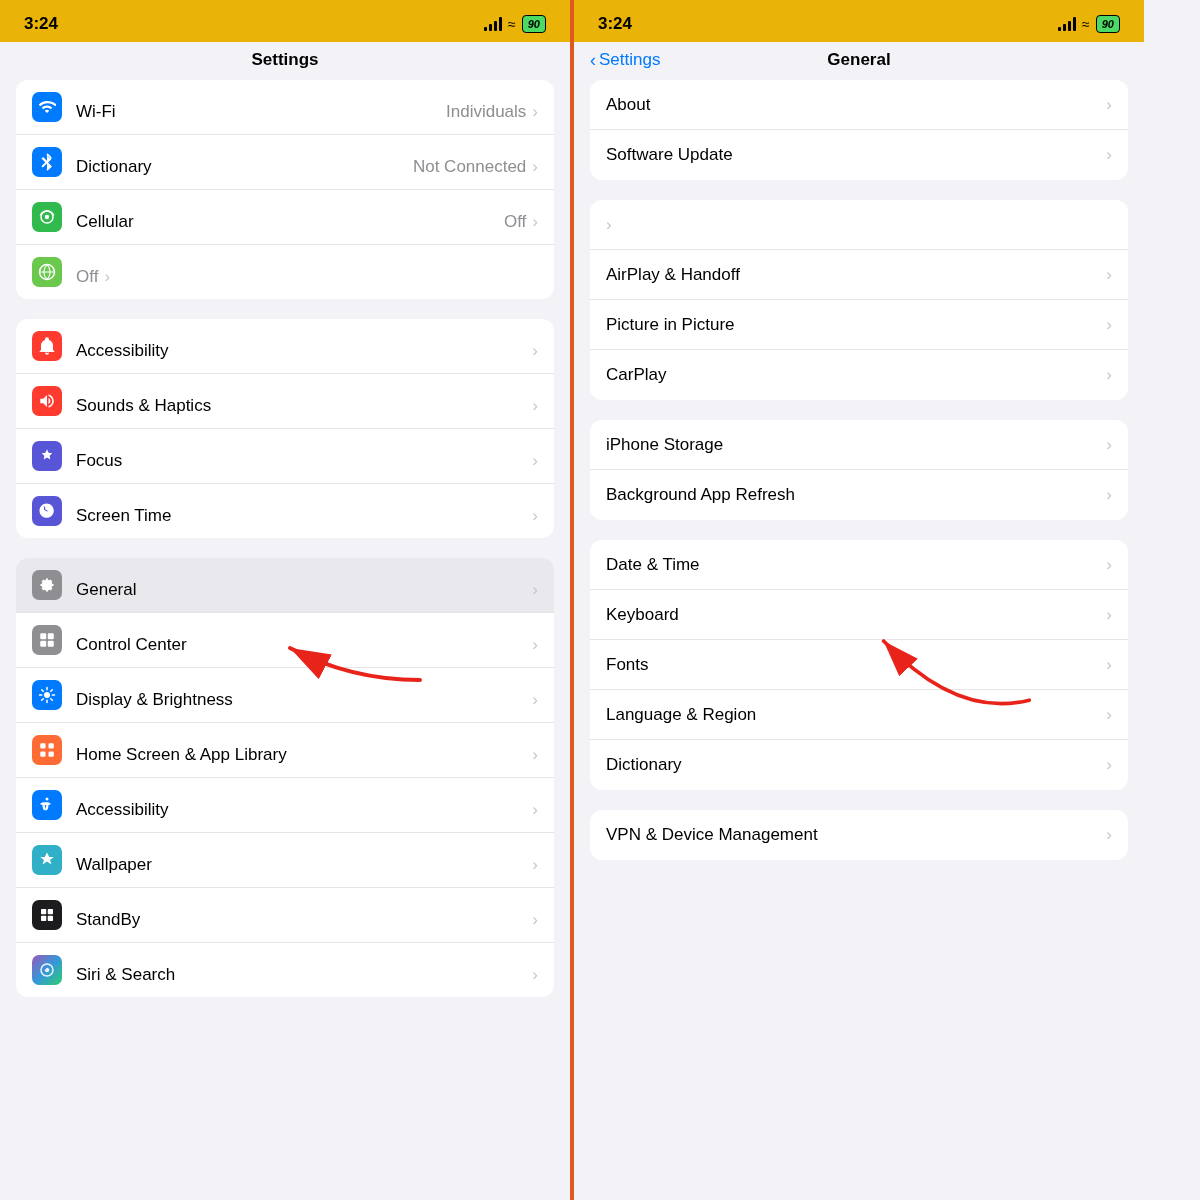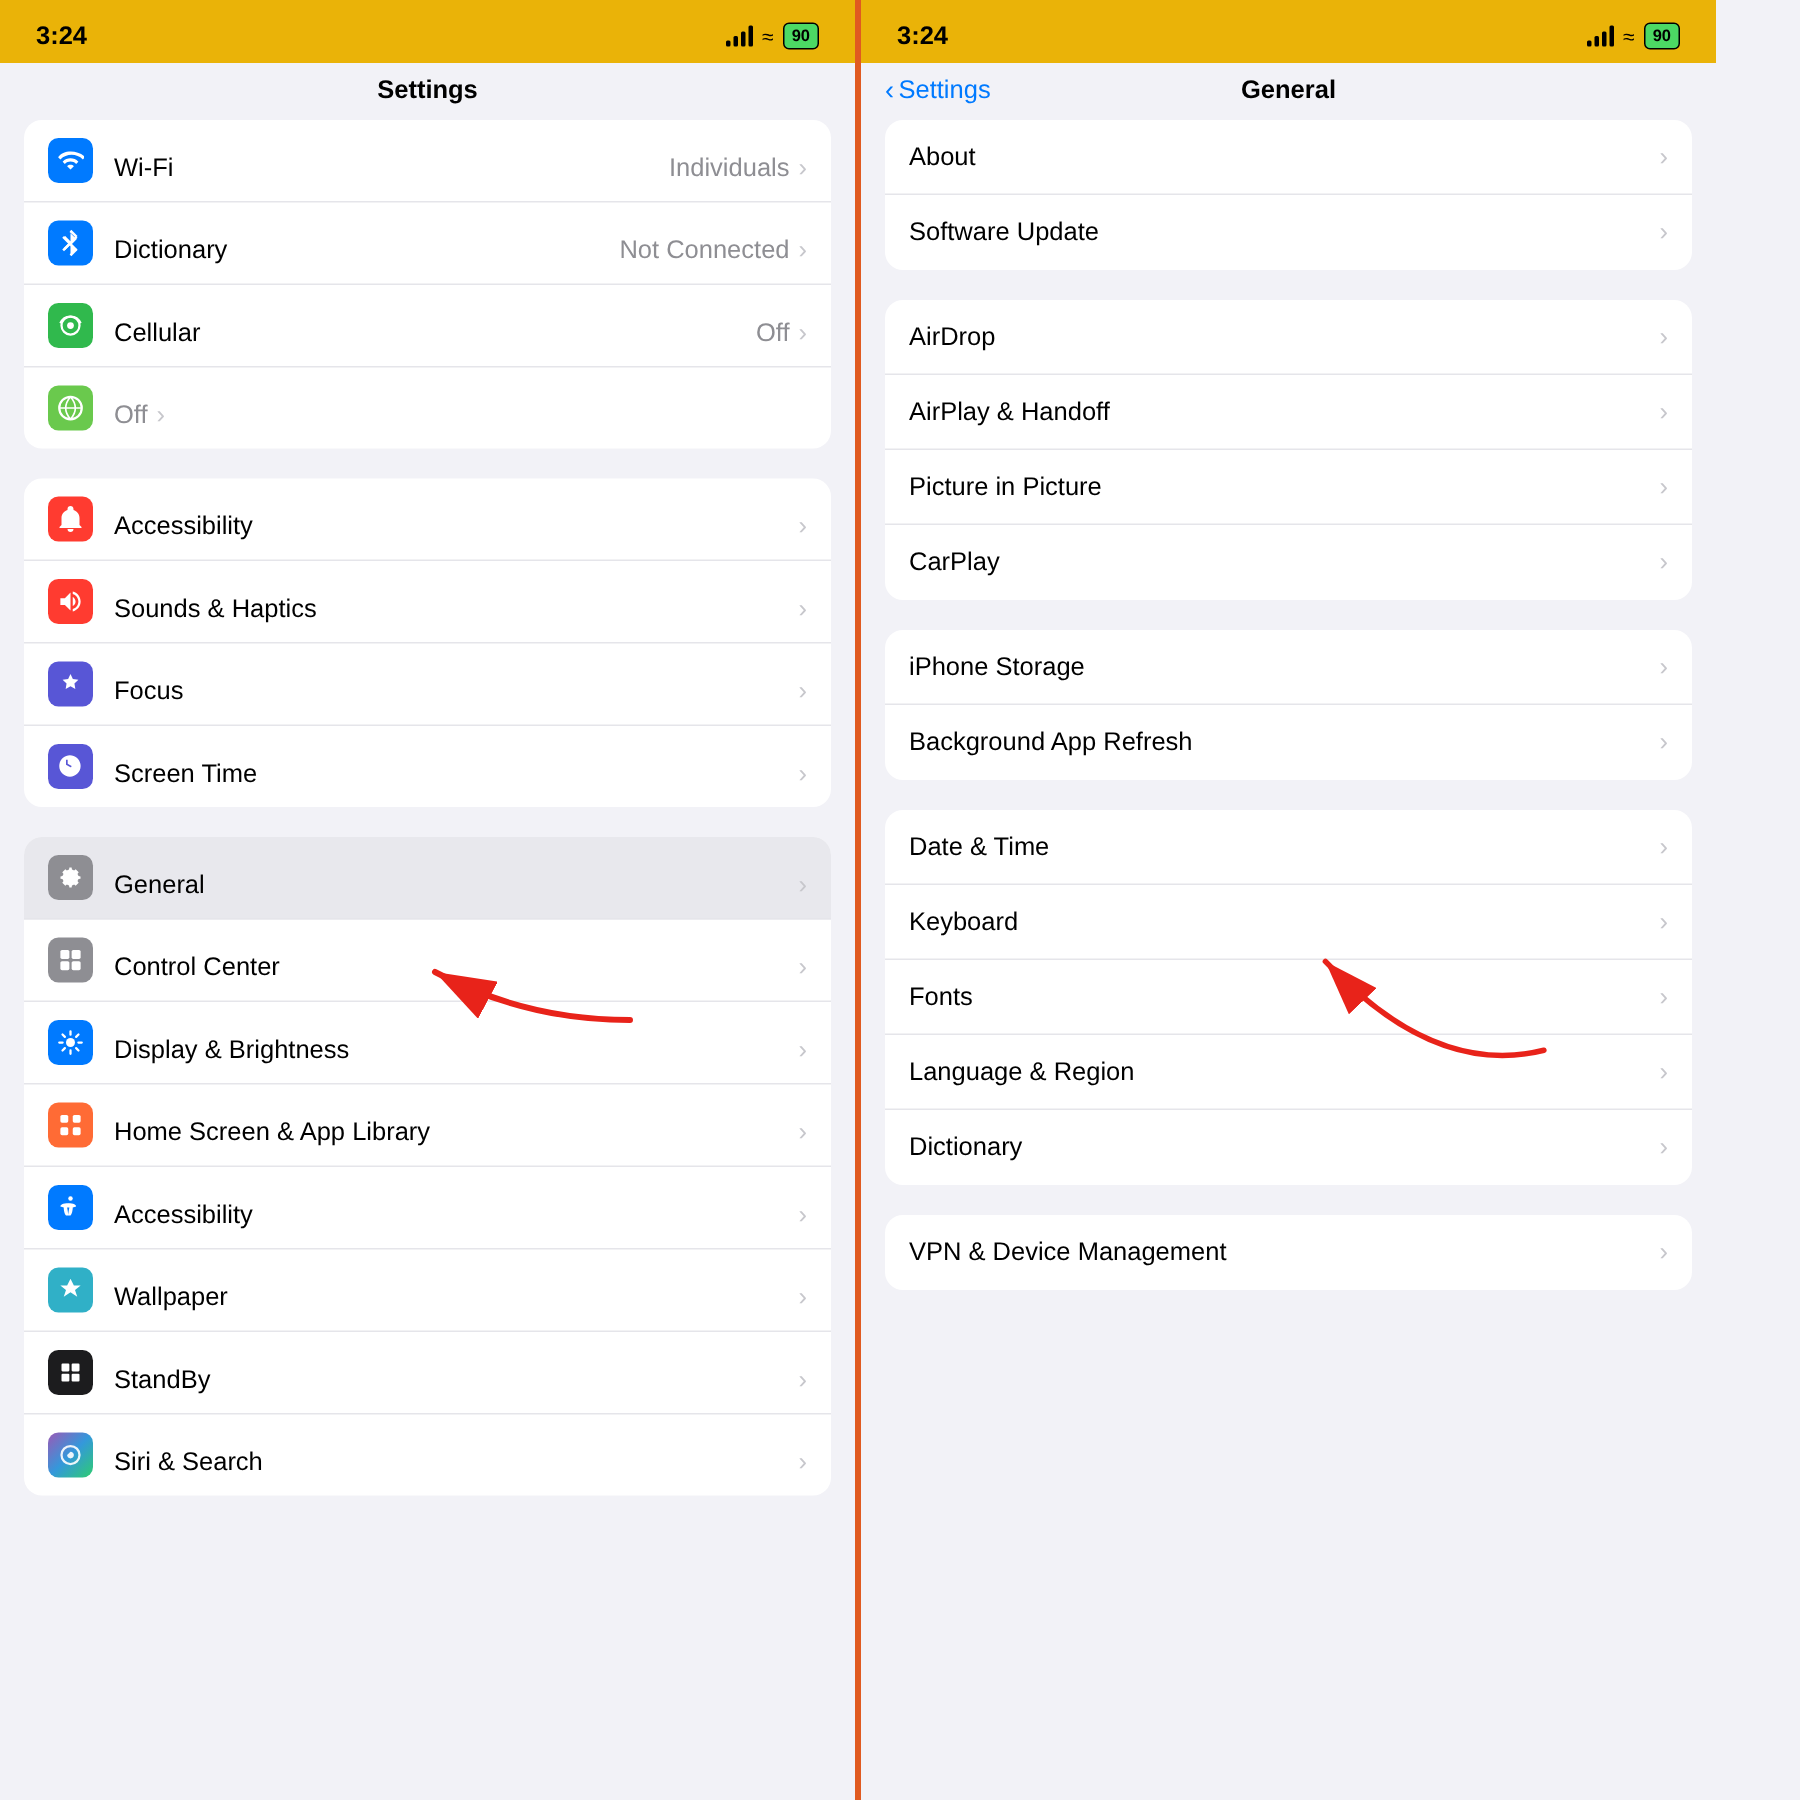--- a/index.html
+++ b/index.html
@@ -69,20 +69,21 @@
     }
 
     .battery-badge {
       background: #4cd964;
       color: #000;
       font-size: 11px;
       font-weight: 700;
       padding: 2px 5px;
       border-radius: 4px;
       border: 1.5px solid #000;
+      font-style: italic;
     }
 
     
     .nav-header {
       background: #f2f2f7;
       padding: 8px 16px 10px;
       display: flex;
       align-items: center;
       justify-content: center;
       position: relative;
@@ -489,21 +490,20 @@
         <span class="row-chevron">›</span>
       </div>
       <div class="settings-row-plain">
         <span class="row-label">Software Update</span>
         <span class="row-chevron">›</span>
       </div>
     </div>
 
     <div class="settings-group">
       <div class="settings-row-plain">
-        <span class="row-label">AirDrop</span>
         <span class="row-chevron">›</span>
       </div>
       <div class="settings-row-plain">
         <span class="row-label">AirPlay &amp; Handoff</span>
         <span class="row-chevron">›</span>
       </div>
       <div class="settings-row-plain">
         <span class="row-label">Picture in Picture</span>
         <span class="row-chevron">›</span>
       </div>

